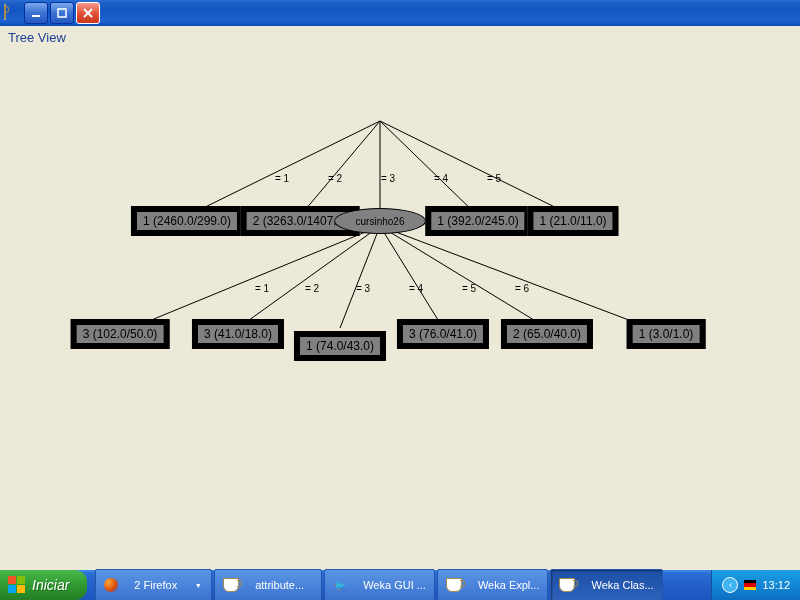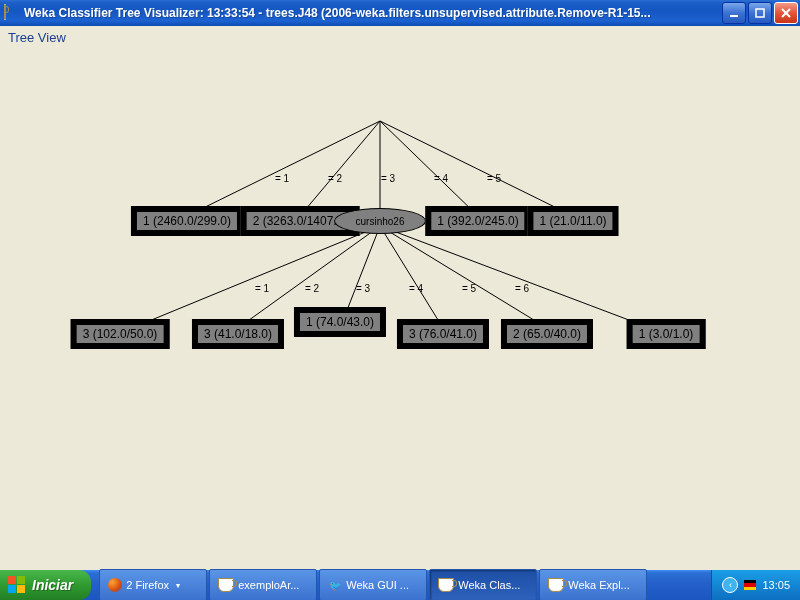--- a/index.html
+++ b/index.html
@@ -11,46 +11,45 @@
 .win-btn{width:22px;height:20px;border-radius:3px;border:1px solid #0831a6;display:flex;align-items:center;justify-content:center;font-weight:bold;color:#fff;font-size:12px;background:linear-gradient(to bottom,#7ba7e9 0%,#3c72d4 50%,#2559bf 100%)}
 .win-btn.close{background:linear-gradient(to bottom,#f29a8b 0%,#e2553a 50%,#c83418 100%);border-color:#fff}
 .menubar{padding:4px 8px;color:#1b3f94;font-size:13px}
 .canvas{position:relative;width:796px;height:540px}
 svg.edges{position:absolute;left:0;top:0}
 .node-ellipse{position:absolute;background:#808080;border:1px solid #000;border-radius:50%;display:flex;align-items:center;justify-content:center;font-size:10px;color:#000;transform:translate(-50%,-50%)}
 .node-rect{position:absolute;background:#808080;border:6px solid #000000;padding:2px 6px;font-size:12px;color:#000;transform:translate(-50%,-50%);white-space:nowrap}
 .edge-label{position:absolute;font-size:10px;color:#000;transform:translate(-50%,-50%)}
 
 .taskbar{position:absolute;left:0;right:0;bottom:0;height:30px;background:linear-gradient(to bottom,#3f8cf3 0%,#2a6fd4 10%,#245ec9 50%,#1c56c1 100%);display:flex;align-items:stretch;color:#fff;font-size:11px}
-.start{display:flex;align-items:center;gap:6px;padding:0 18px 0 8px;background:linear-gradient(to bottom,#49b84c 0%,#2f9a30 50%,#237f24 100%);font-weight:bold;font-style:italic;font-size:14px;border-radius:0 12px 12px 0;color:#fff;text-shadow:1px 1px 0 rgba(0,0,0,.3)}
+.start{display:flex;align-items:center;gap:6px;padding:0 18px 0 8px;background:linear-gradient(to bottom,#49b84c 0%,#2f9a30 50%,#237f24 100%);font-weight:normal;font-style:italic;font-size:14px;border-radius:0 12px 12px 0;color:#fff;text-shadow:1px 1px 0 rgba(0,0,0,.3)}
 .start .logo{width:18px;height:18px;position:relative}
 .start .logo span{position:absolute;width:8px;height:8px}
 .start .logo .q1{background:#f35325;left:0;top:0}
 .start .logo .q2{background:#81bc06;left:9px;top:0}
 .start .logo .q3{background:#05a6f0;left:0;top:9px}
 .start .logo .q4{background:#ffba08;left:9px;top:9px}
 .task-items{display:flex;align-items:center;gap:0;padding-left:8px;flex:1}
-.task-item{display:flex;align-items:center;gap:4px;height:22px;padding:4px 8px;margin-right:2px;background:linear-gradient(to bottom,#5a95e6 0%,#3b72cf 100%);border:1px solid #2556ac;border-radius:2px;color:#fff;font-size:11px;min-width:90px;max-width:100px;white-space:nowrap;overflow:hidden}
+.task-item{display:flex;align-items:center;gap:16px;height:22px;padding:4px 8px;margin-right:2px;background:linear-gradient(to bottom,#5a95e6 0%,#3b72cf 100%);border:1px solid #2556ac;border-radius:2px;color:#fff;font-size:11px;min-width:90px;max-width:100px;white-space:nowrap;overflow:hidden}
 .task-item.active{background:linear-gradient(to bottom,#1d4fa6 0%,#2d61bb 100%);box-shadow:inset 1px 1px 2px rgba(0,0,0,.4)}
 .tray{display:flex;align-items:center;gap:6px;padding:0 10px;background:linear-gradient(to bottom,#1a9ee6 0%,#0d6fc2 100%);border-left:1px solid #0c54a0}
 .tray .chev{width:14px;height:14px;border-radius:50%;background:#3fb4f0;border:1px solid #fff;display:flex;align-items:center;justify-content:center;font-size:9px;color:#fff}
 .tray .flag{width:12px;height:10px;display:flex;flex-direction:column}
 .tray .flag span{flex:1}
 .cup{width:14px;height:12px;border:1px solid #a58a4a;border-bottom-left-radius:6px;border-bottom-right-radius:6px;background:#fff;position:relative}
 .cup:after{content:"";position:absolute;right:-4px;top:1px;width:4px;height:5px;border:1px solid #a58a4a;border-left:none;border-radius:0 3px 3px 0}
 .mini-icon{width:14px;height:14px;display:inline-flex;align-items:center;justify-content:center;font-size:10px}
 .ff{width:14px;height:14px;border-radius:50%;background:radial-gradient(circle at 30% 30%,#fca633,#d84b0f 60%,#2a5fbf 100%)}
 .drop{font-size:8px;padding:0 3px;color:#fff}
 </style>
 </head>
 <body>
 
 <div class="titlebar">
   <span class="icon"><span class="cup"></span></span>
-  <span class="title">Weka Classifier Tree Visualizer: 13:33:54 - trees.J48 (2006-weka.filters.unsupervised.attribute.Remove-R1-15...</span>
   <div class="win-btns">
     <div class="win-btn">
         <svg width="10" height="10">
           <line x1="1" y1="8" x2="9" y2="8" stroke="#fff" stroke-width="2"></line>
         </svg>
       </div>
     <div class="win-btn">
         <svg width="10" height="10">
           <rect x="1" y="1" width="8" height="8" fill="none" stroke="#fff" stroke-width="1.5"></rect>
         </svg>
@@ -100,21 +99,21 @@
 
 <div class="edge-label" style="left:262px;top:239px">= 1</div>
 <div class="edge-label" style="left:312px;top:239px">= 2</div>
 <div class="edge-label" style="left:363px;top:239px">= 3</div>
 <div class="edge-label" style="left:416px;top:239px">= 4</div>
 <div class="edge-label" style="left:469px;top:239px">= 5</div>
 <div class="edge-label" style="left:522px;top:239px">= 6</div>
 
 <div class="node-rect" style="left:120px;top:285px">3 (102.0/50.0)</div>
 <div class="node-rect" style="left:238px;top:285px">3 (41.0/18.0)</div>
-<div class="node-rect" style="left:340px;top:273px">1 (74.0/43.0)</div>
+<div class="node-rect" style="left:340px;top:297px">1 (74.0/43.0)</div>
 <div class="node-rect" style="left:443px;top:285px">3 (76.0/41.0)</div>
 <div class="node-rect" style="left:547px;top:285px">2 (65.0/40.0)</div>
 <div class="node-rect" style="left:666px;top:285px">1 (3.0/1.0)</div>
 </div>
 
 <div class="taskbar">
   <div class="start">
     <span class="logo">
         <span class="q1"></span>
         <span class="q2"></span>
@@ -124,37 +123,37 @@
     <span>Iniciar</span>
   </div>
   <div class="task-items">
     <div class="task-item">
       <span class="ff"></span>
       <span>2 Firefox</span>
       <span class="drop">▾</span>
     </div>
     <div class="task-item">
       <span class="cup"></span>
-      <span>exemploAr...</span>
+      <span>attribute...</span>
     </div>
     <div class="task-item">
       <span class="mini-icon">🐦</span>
       <span>Weka GUI ...</span>
     </div>
+    <div class="task-item">
+      <span class="cup"></span>
+      <span>Weka Expl...</span>
+    </div>
     <div class="task-item active">
       <span class="cup"></span>
       <span>Weka Clas...</span>
-    </div>
-    <div class="task-item">
-      <span class="cup"></span>
-      <span>Weka Expl...</span>
     </div>
   </div>
   <div class="tray">
     <span class="chev">‹</span>
     <span class="flag">
         <span style="background:#000"></span>
         <span style="background:#de0000"></span>
         <span style="background:#ffce00"></span>
       </span>
-    <span>13:05</span>
+    <span>13:12</span>
   </div>
 </div>
 
 </body></html>

